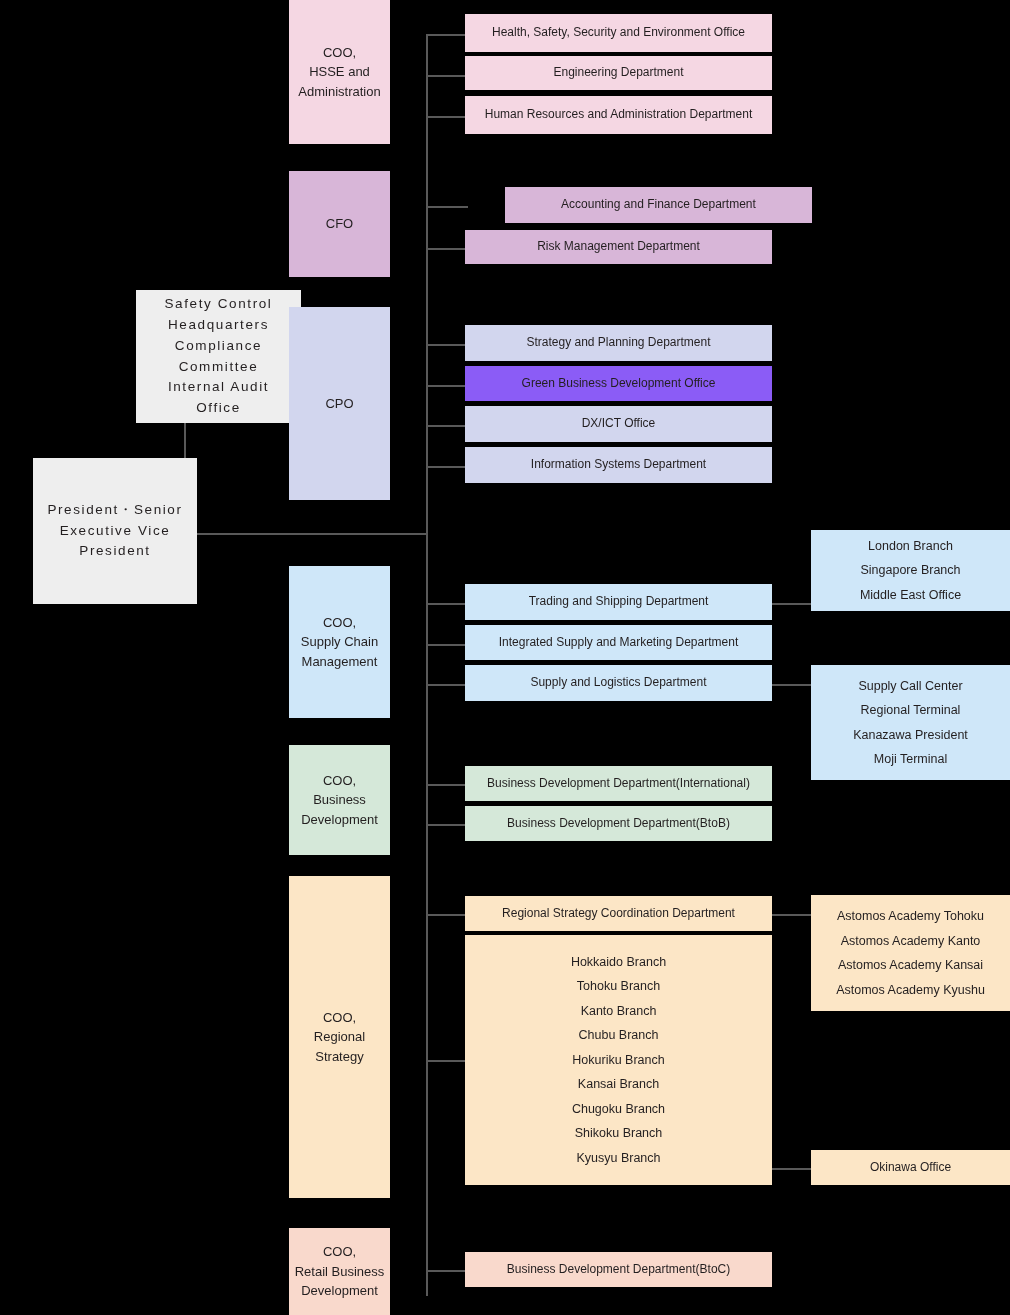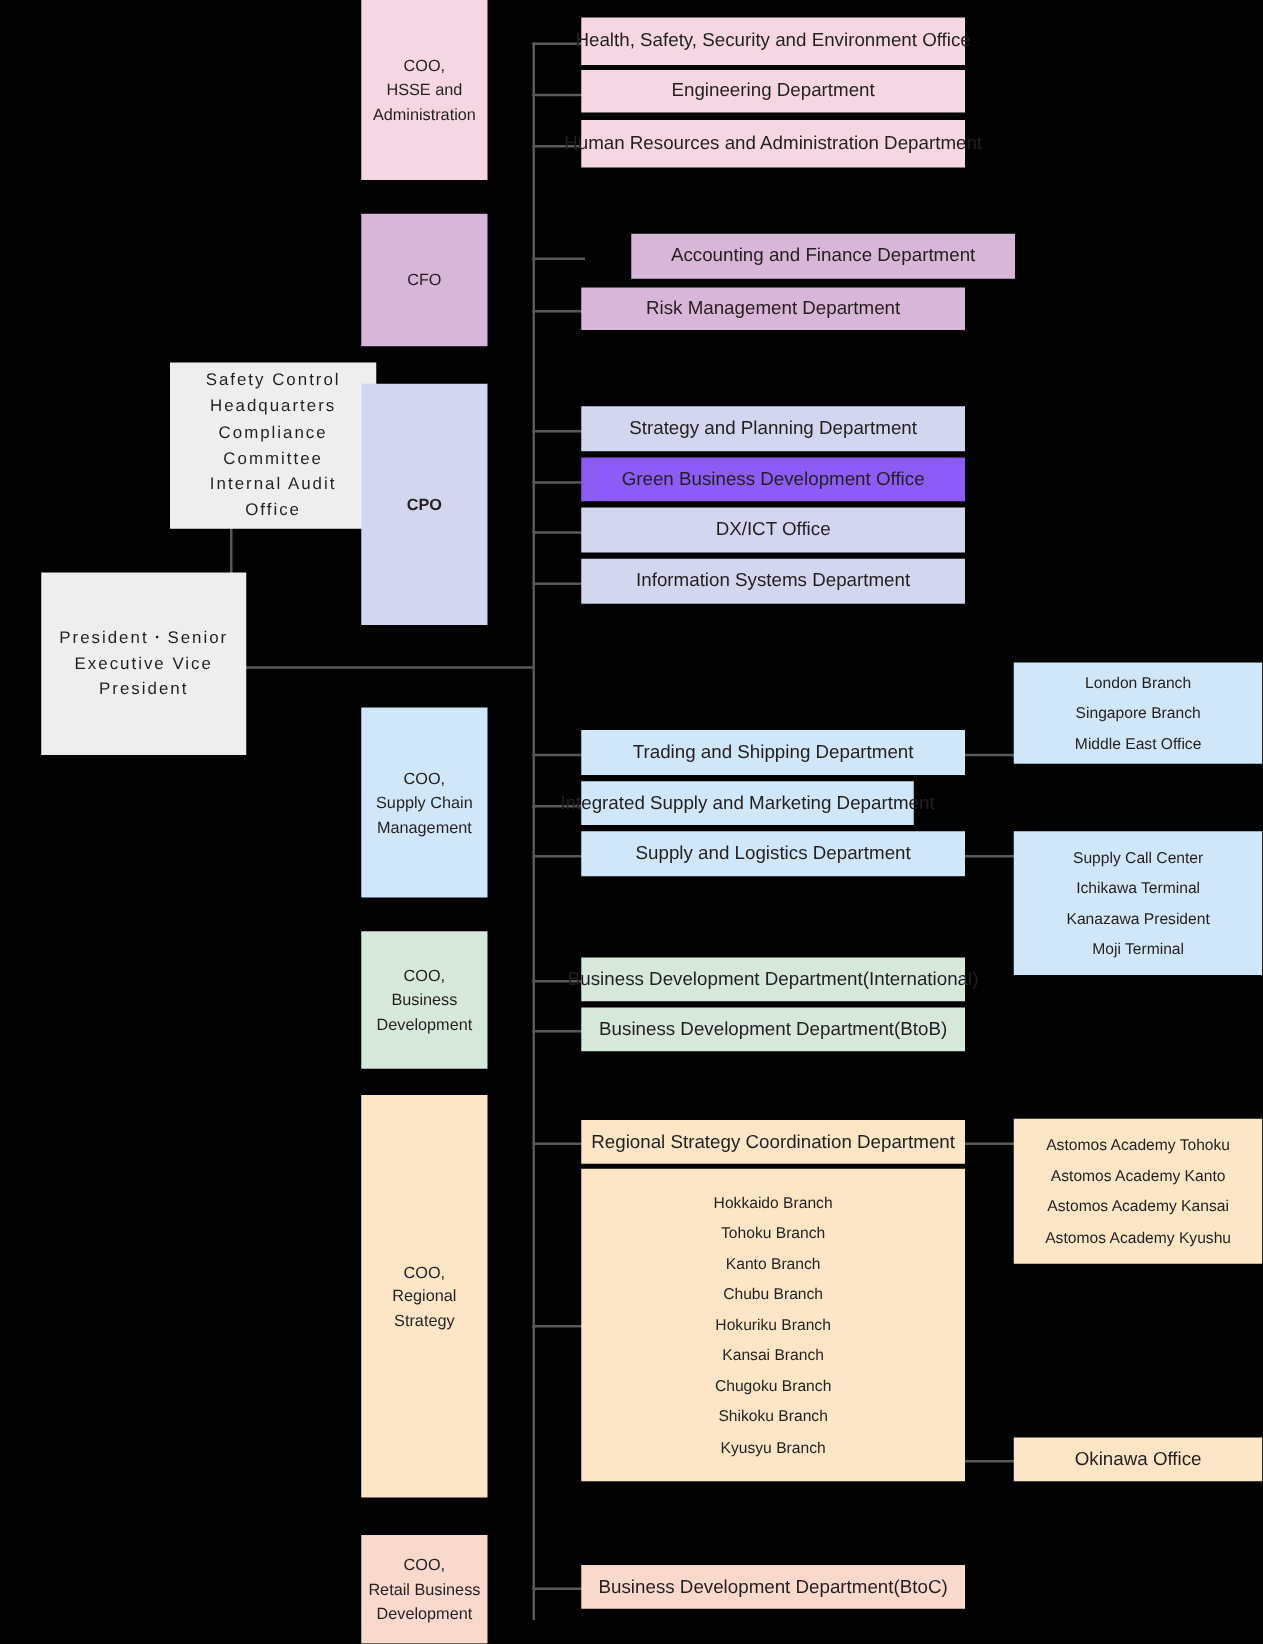--- a/index.html
+++ b/index.html
@@ -36,21 +36,21 @@
     background: #eeeeee;
     font-size: 13.5px;
     letter-spacing: 1.6px;
     line-height: 1.55;
     color: #231f20;
     margin-left: 33px;
   }
   
   .role { font-size: 13px; line-height: 1.5; }
   
-  .dept { font-size: 15px; }
+  .dept { font-size: 12px; }
   
   .listbox { font-size: 12.5px; line-height: 1.0; }
   .listbox .ln { padding: 6px 0; }
 
   
   .ln-h, .ln-v {
     position: absolute;
     background: #595959;
   }
   .ln-h { height: 2px; }
@@ -108,21 +108,21 @@
   <div class="box role" style="left:289px; top:0px; width:101px; height:144px; background:#f5d7e3;">
     <span class="ln">COO,</span>
     <span class="ln">HSSE and</span>
     <span class="ln">Administration</span>
   </div>
 
   <div class="box role" style="left:289px; top:171px; width:101px; height:106px; background:#d8b6d8;">
     <span class="ln">CFO</span>
   </div>
 
-  <div class="box role" style="left:289px; top:307px; width:101px; height:193px; background:#d2d6ee;font-weight:bold;">
+  <div class="box role" style="left:289px; top:307px; width:101px; height:193px; background:#d2d6ee;">
     <span class="ln">CPO</span>
   </div>
 
   <div class="box role" style="left:289px; top:566px; width:101px; height:152px; background:#cfe7f9;">
     <span class="ln">COO,</span>
     <span class="ln">Supply Chain</span>
     <span class="ln">Management</span>
   </div>
 
   <div class="box role" style="left:289px; top:745px; width:101px; height:110px; background:#d5e8d9;">
@@ -176,21 +176,21 @@
   </div>
 
   <div class="box dept" style="left:465px; top:447px; width:307px; height:36px; background:#d2d6ee;">
     <span class="ln">Information Systems Department</span>
   </div>
 
   <div class="box dept" style="left:465px; top:584px; width:307px; height:36px; background:#cfe7f9;">
     <span class="ln">Trading and Shipping Department</span>
   </div>
 
-  <div class="box dept" style="left:465px; top:625px; width:266px; height:35px; background:#cfe7f9;">
+  <div class="box dept" style="left:465px; top:625px; width:307px; height:35px; background:#cfe7f9;">
     <span class="ln">Integrated Supply and Marketing Department</span>
   </div>
 
   <div class="box dept" style="left:465px; top:665px; width:307px; height:36px; background:#cfe7f9;">
     <span class="ln">Supply and Logistics Department</span>
   </div>
 
   <div class="box dept" style="left:465px; top:766px; width:307px; height:35px; background:#d5e8d9;">
     <span class="ln">Business Development Department(International)</span>
   </div>
@@ -220,21 +220,21 @@
   </div>
 
   <div class="box listbox" style="left:811px; top:530px; width:199px; height:81px; background:#cfe7f9;">
     <span class="ln">London Branch</span>
     <span class="ln">Singapore Branch</span>
     <span class="ln">Middle East Office</span>
   </div>
 
   <div class="box listbox" style="left:811px; top:665px; width:199px; height:115px; background:#cfe7f9;">
     <span class="ln">Supply Call Center</span>
-    <span class="ln">Ichikawa Terminal</span>
+    <span class="ln">Regional Terminal</span>
     <span class="ln">Kanazawa President</span>
     <span class="ln">Moji Terminal</span>
   </div>
 
   <div class="box listbox" style="left:811px; top:895px; width:199px; height:116px; background:#fce6c6;">
     <span class="ln">Astomos Academy Tohoku</span>
     <span class="ln">Astomos Academy Kanto</span>
     <span class="ln">Astomos Academy Kansai</span>
     <span class="ln">Astomos Academy Kyushu</span>
   </div>

